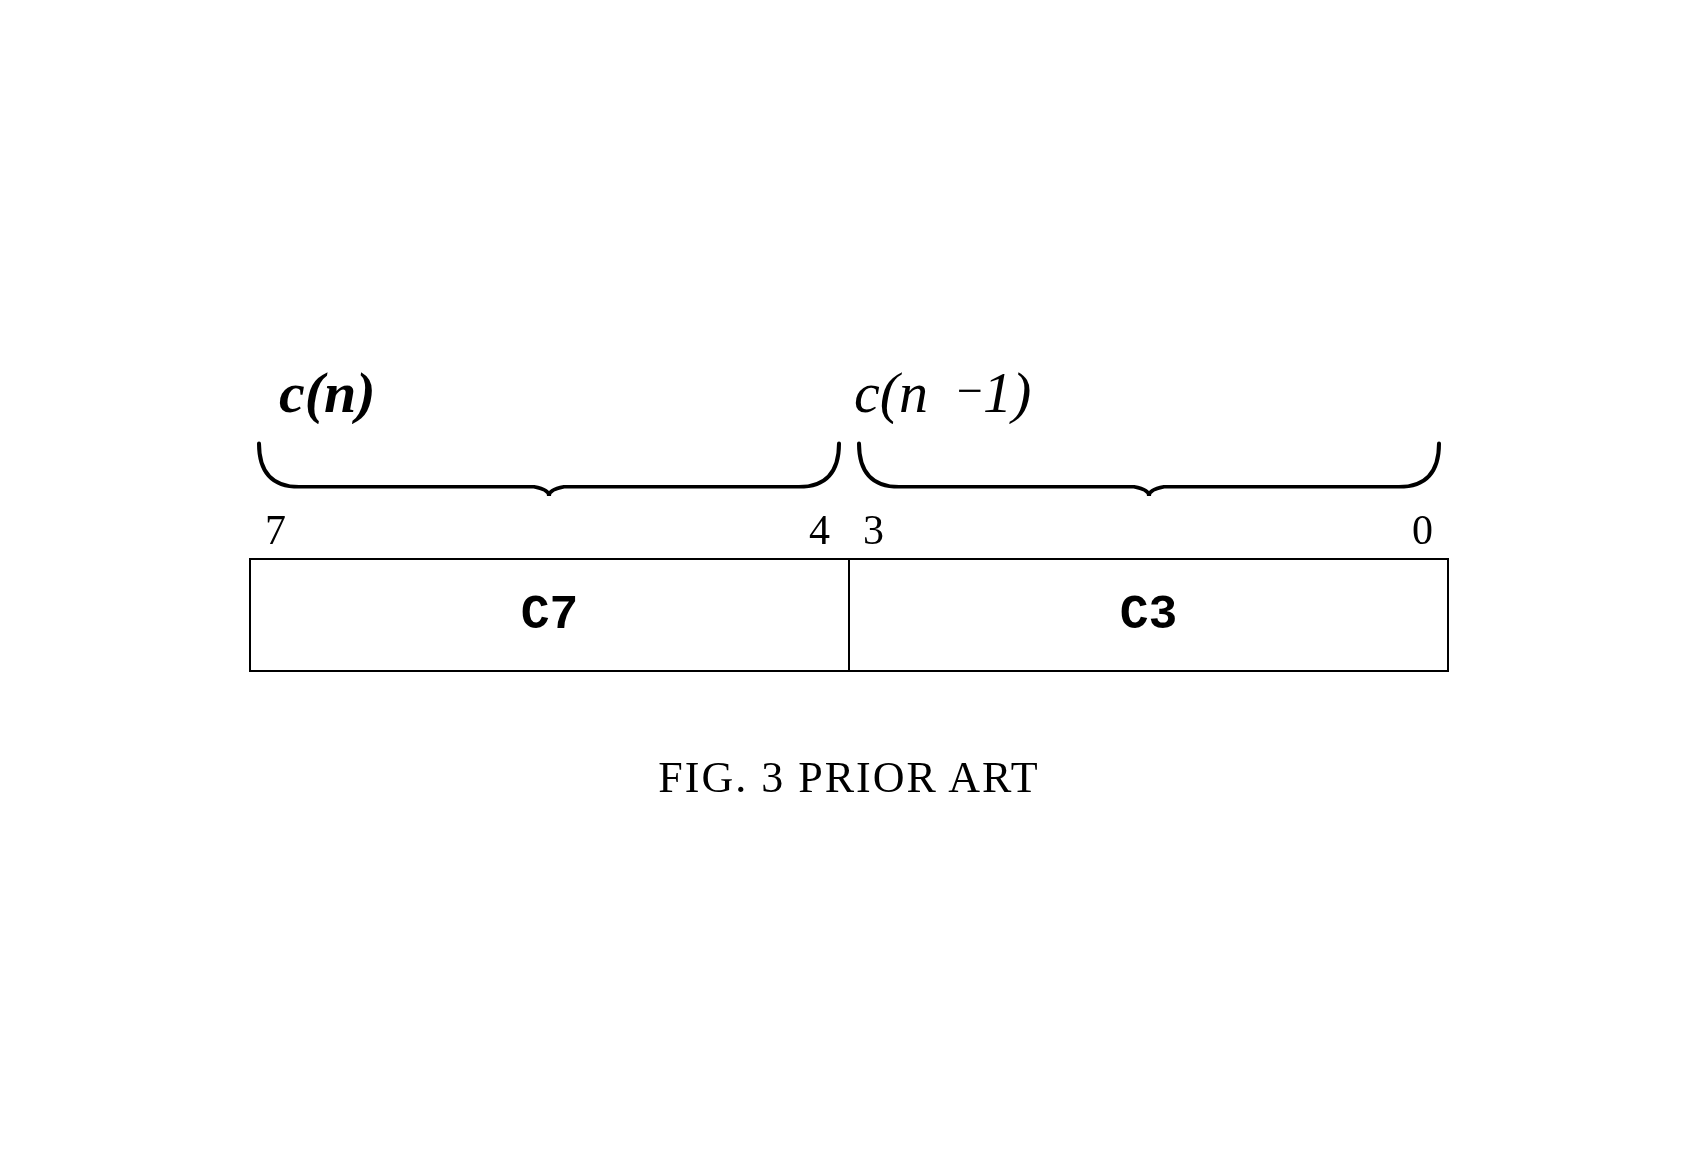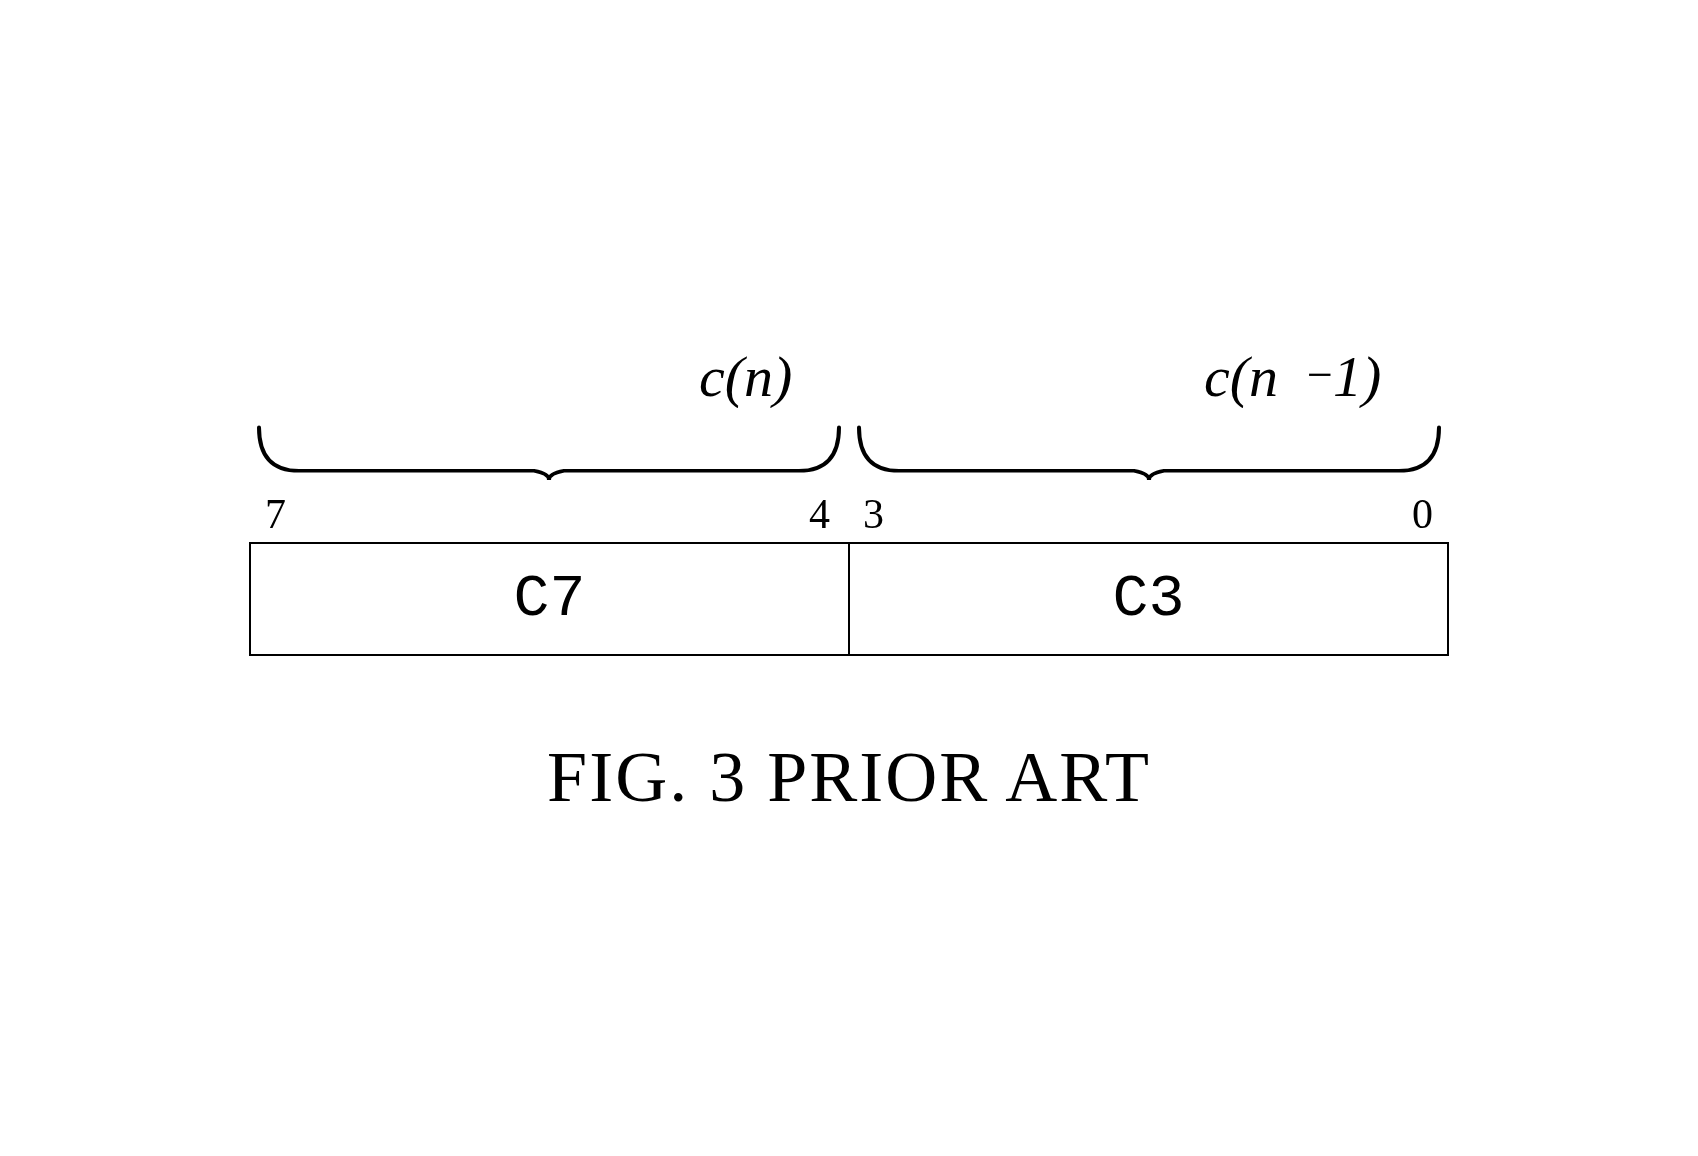--- a/index.html
+++ b/index.html
@@ -28,28 +28,29 @@
       display: flex;
       width: 100%;
       justify-content: space-around;
       padding: 0 20px;
       margin-bottom: 0px;
     }
 
     .label-cn {
       font-style: italic;
       font-size: 52px;
-      text-align: right;
+      text-align: left;
       width: 50%;
+      font-weight: bold;
     }
 
     .label-cn1 {
       font-style: italic;
       font-size: 52px;
-      text-align: right;
+      text-align: left;
       width: 50%;
     }
 
     
     .braces-row {
       display: flex;
       width: 100%;
       margin-bottom: 8px;
     }
 
@@ -88,32 +89,32 @@
     }
 
     .cell {
       flex: 1;
       height: 110px;
       border-right: 2.5px solid #000;
       display: flex;
       align-items: center;
       justify-content: center;
       font-family: 'Courier New', Courier, monospace;
-      font-size: 60px;
-      font-weight: normal;
+      font-size: 48px;
+      font-weight: bold;
     }
 
     .cell:last-child {
       border-right: none;
     }
 
     
     .caption {
       margin-top: 80px;
-      font-size: 72px;
+      font-size: 44px;
       font-family: 'Small Caps', Georgia, serif;
       letter-spacing: 2px;
       text-transform: uppercase;
       font-variant: small-caps;
     }
   </style>
 </head>
 <body>
 
 <div class="diagram-container">

